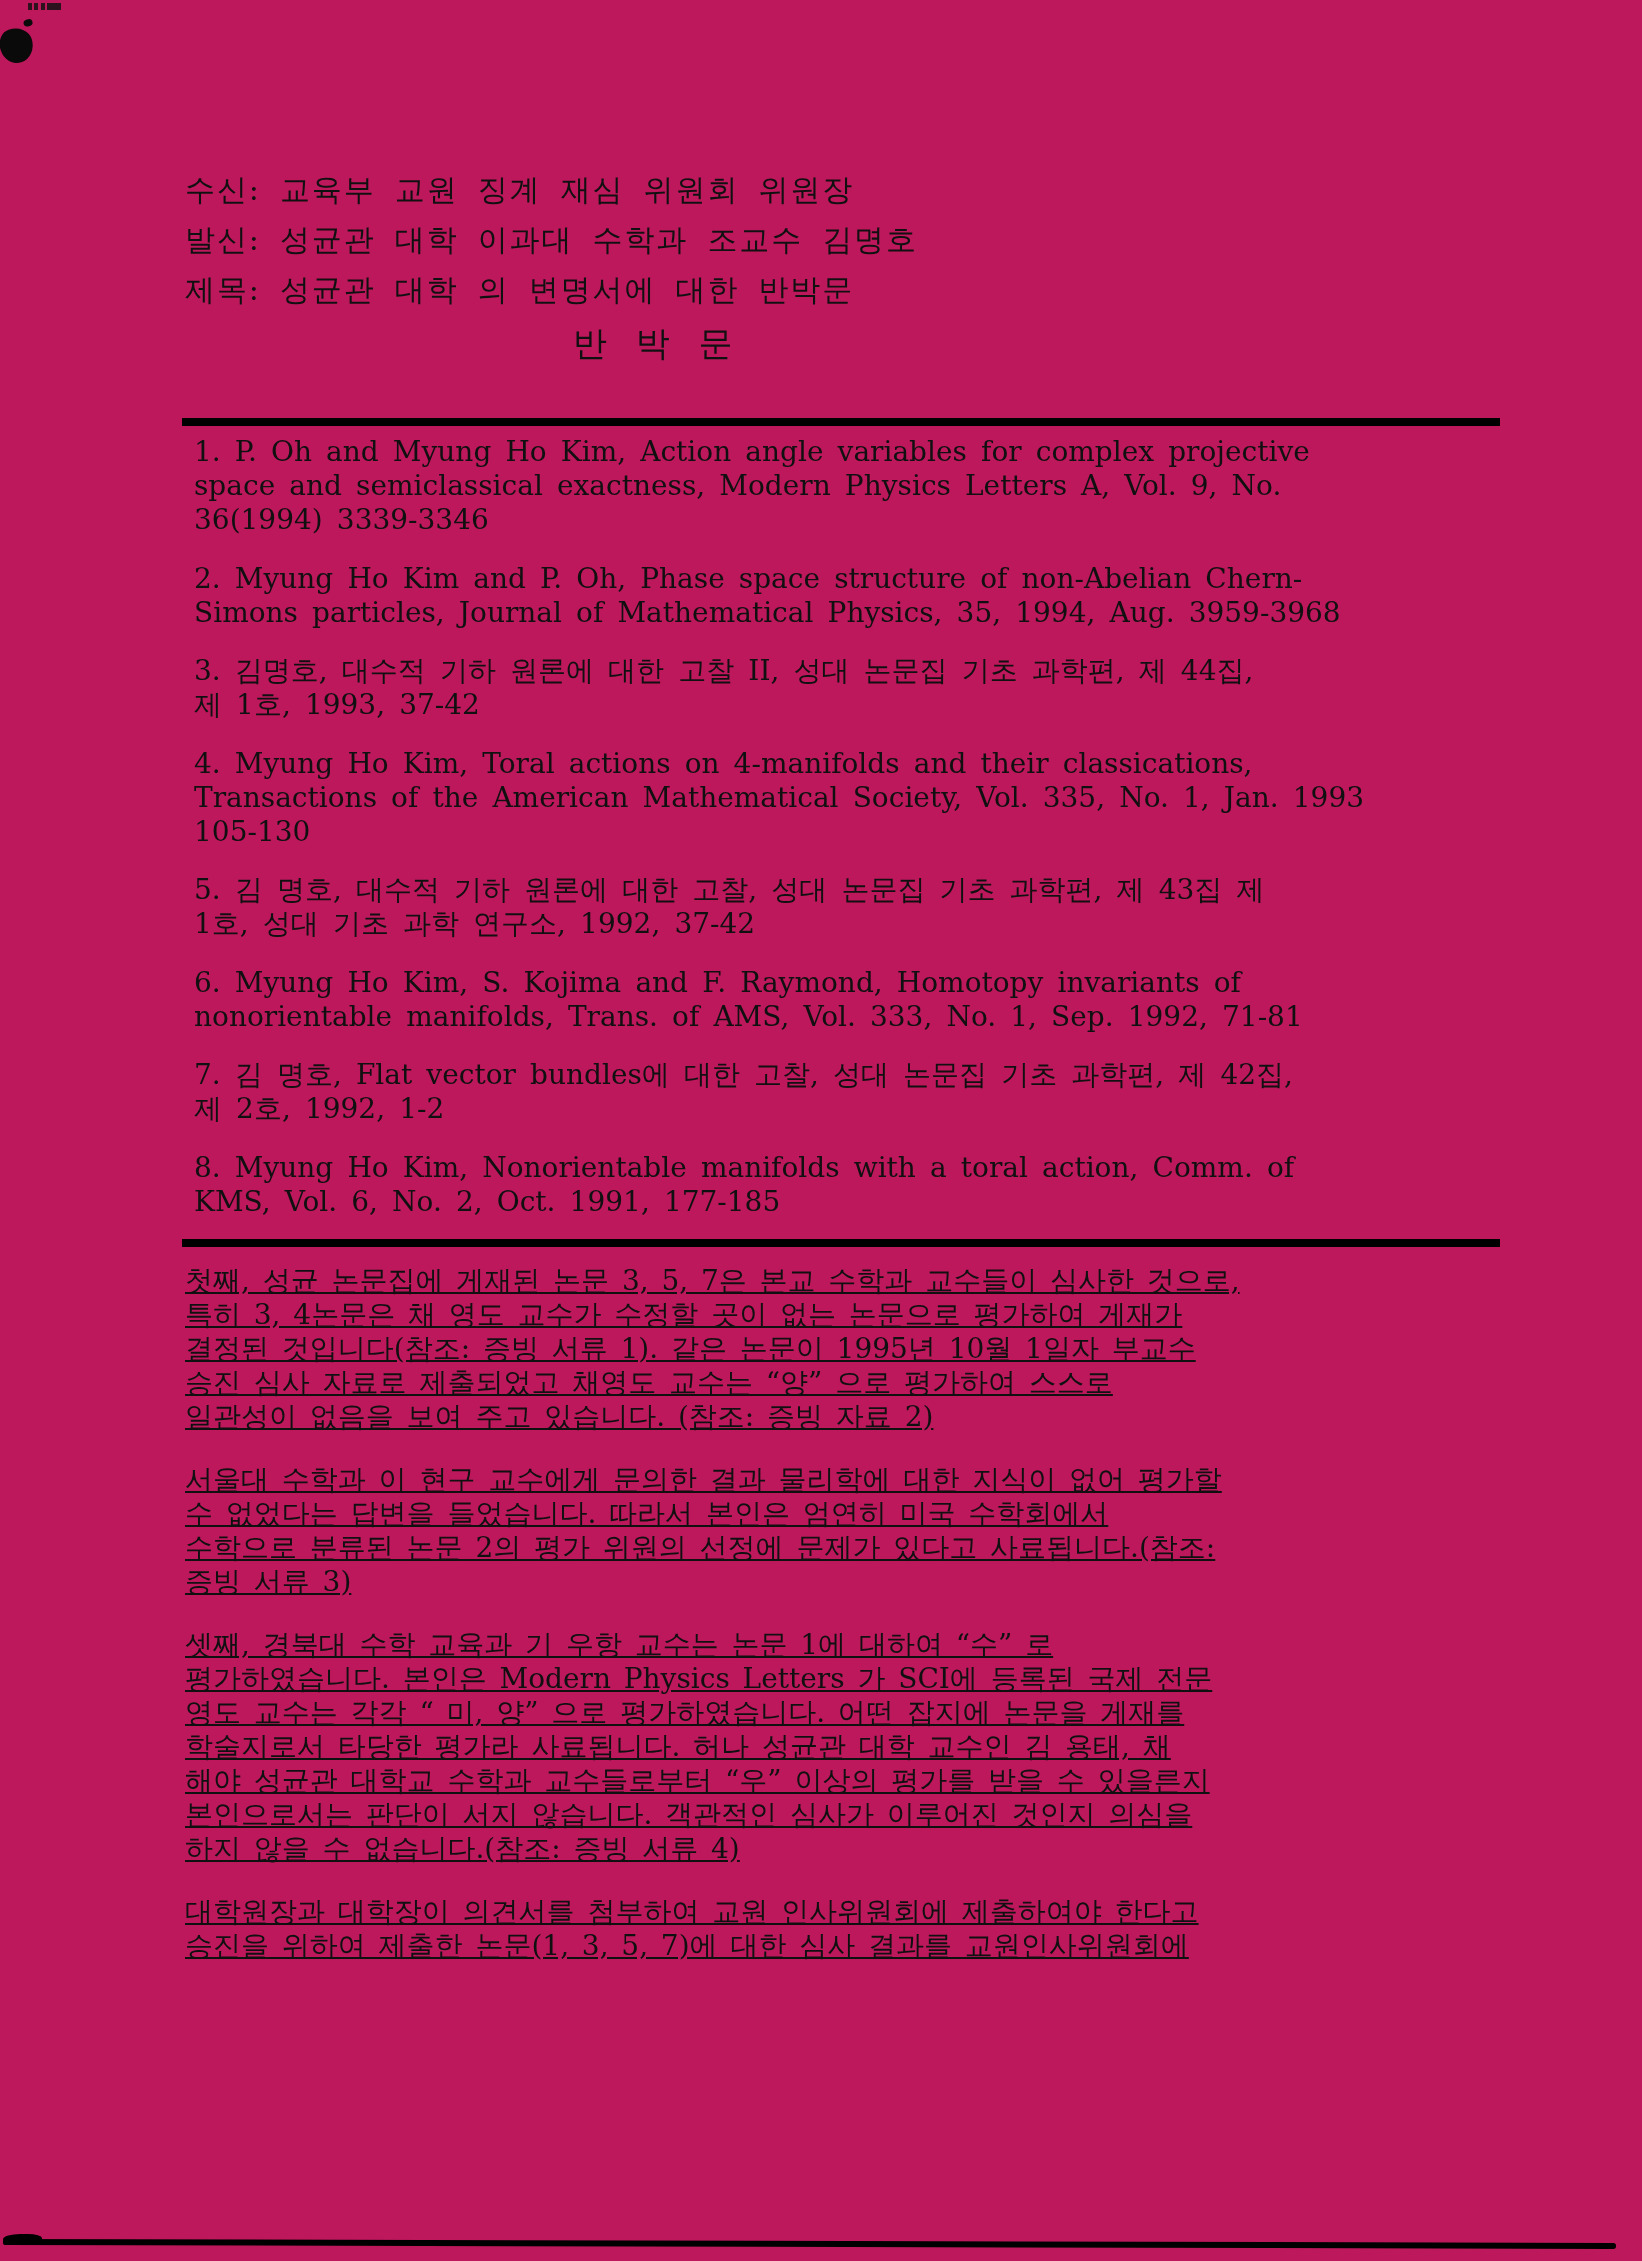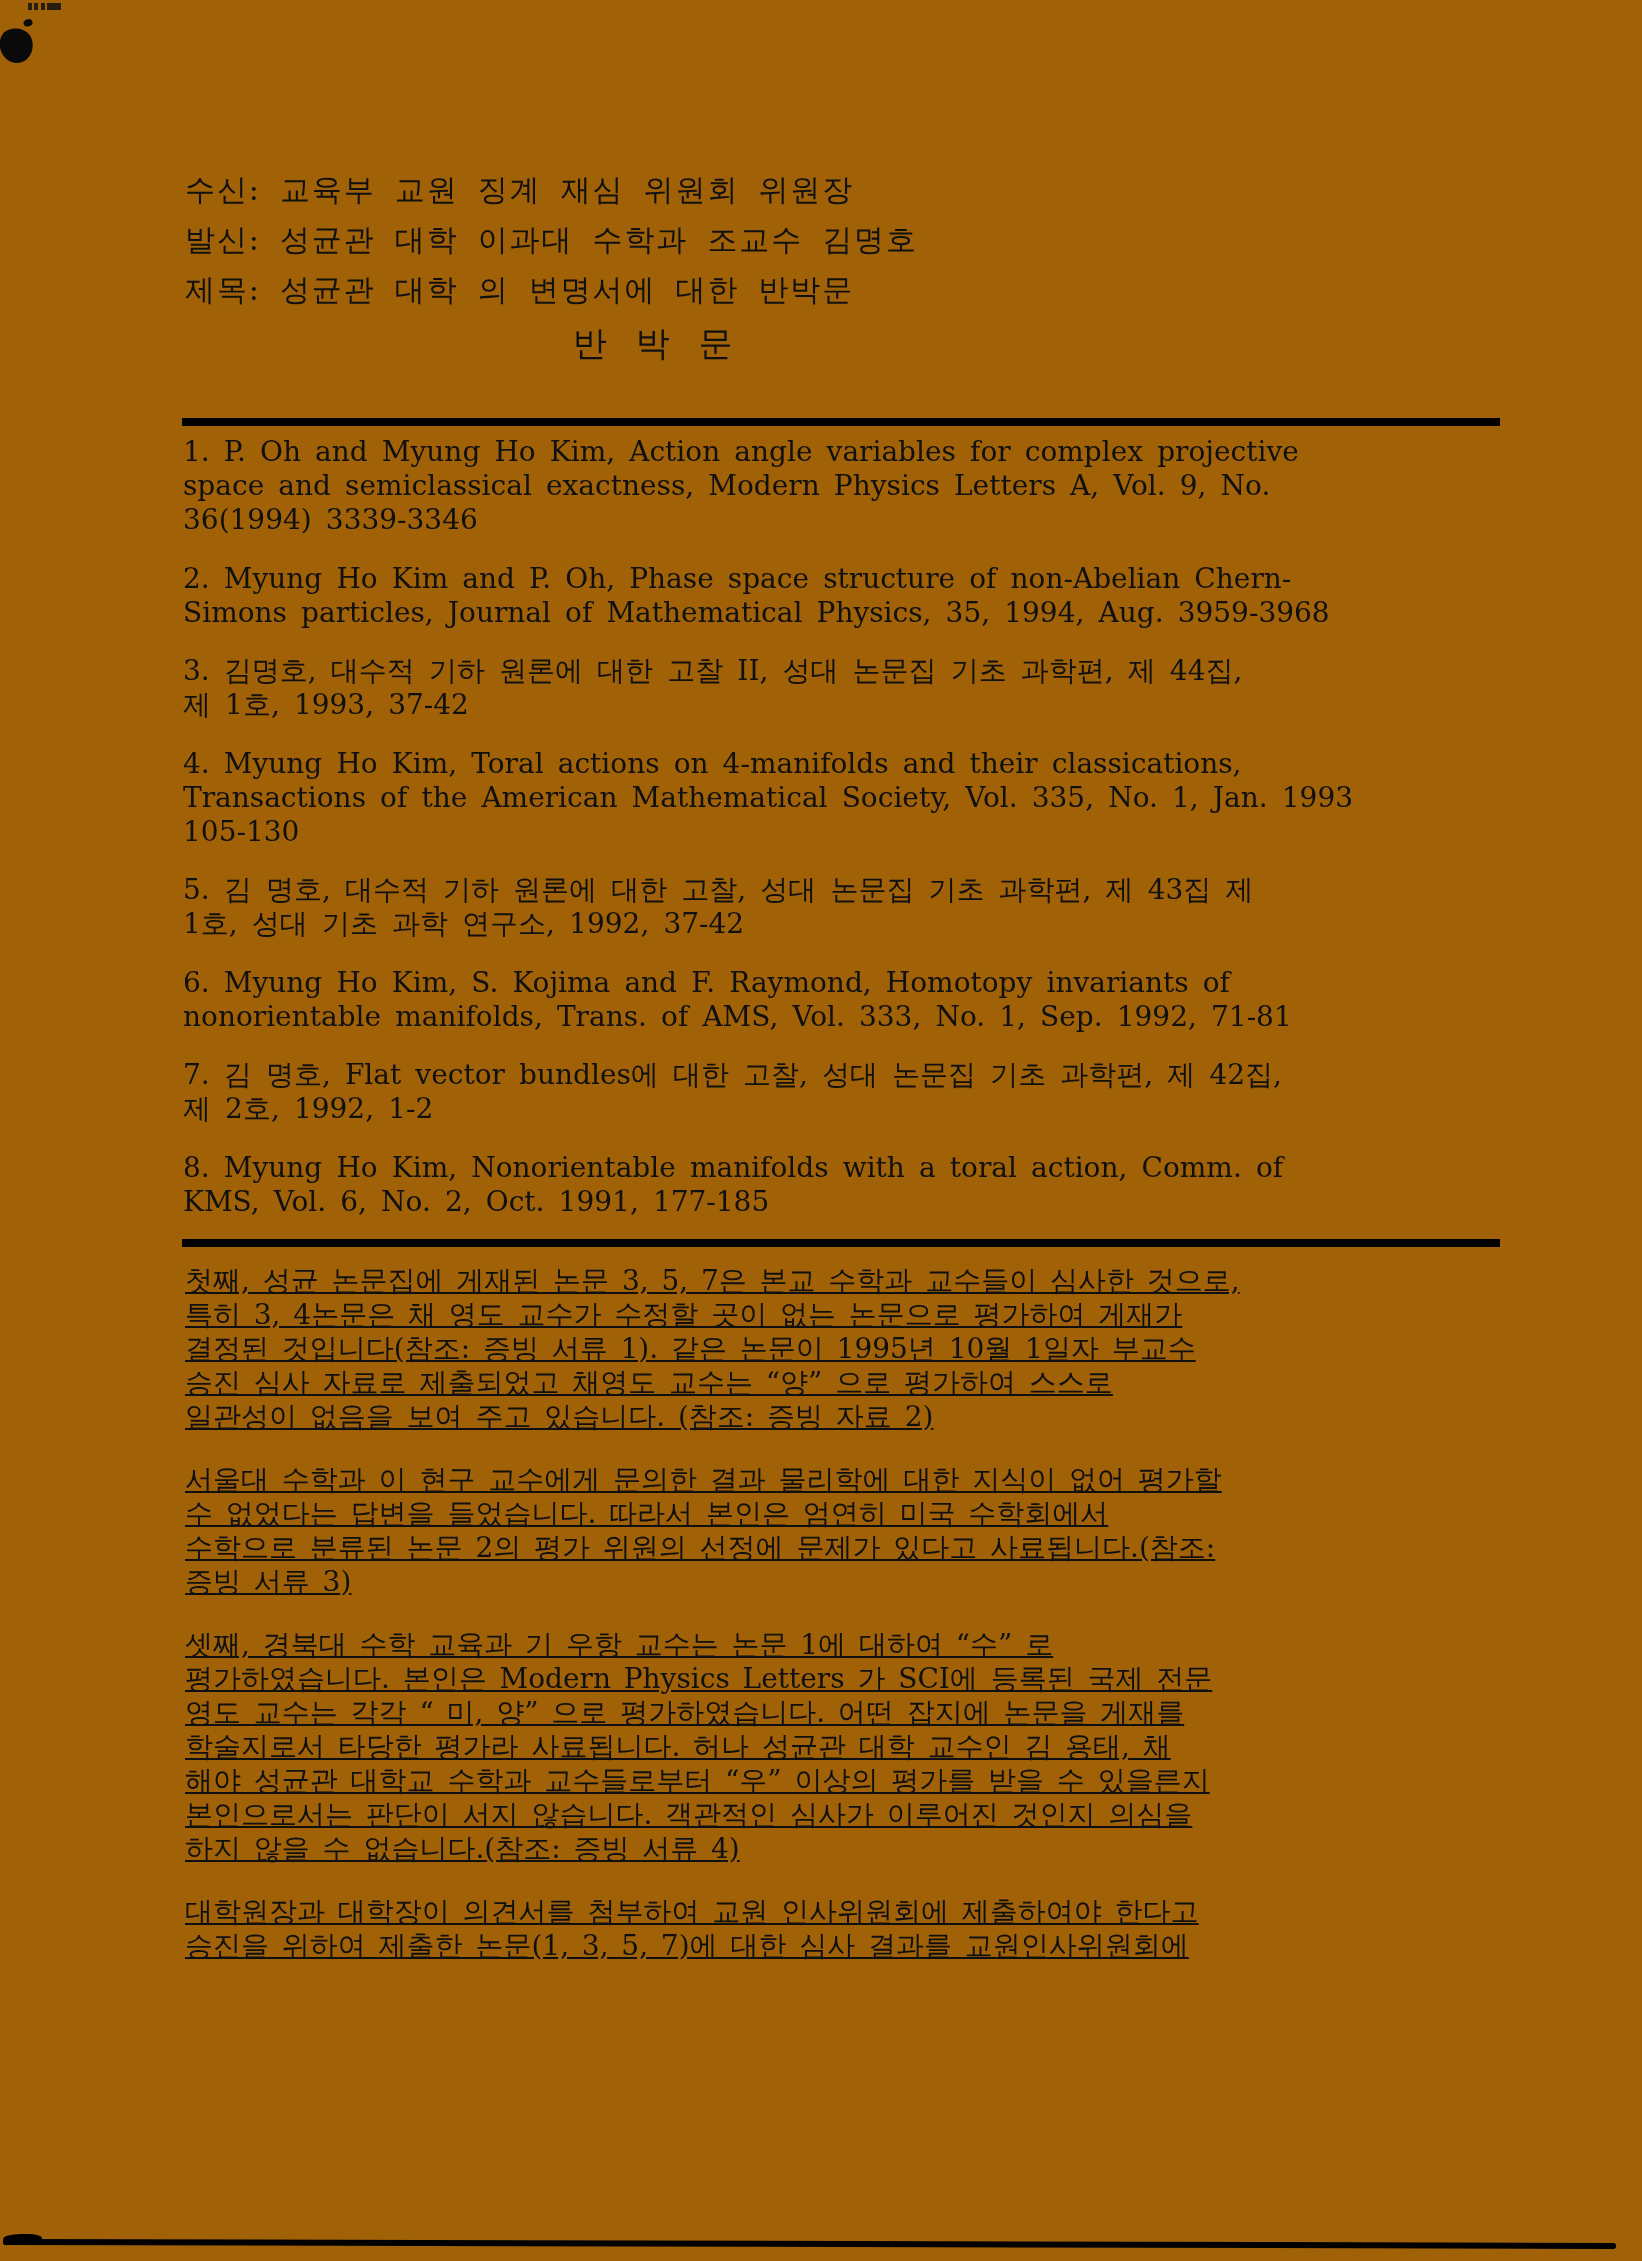--- a/index.html
+++ b/index.html
@@ -11,21 +11,21 @@
     width: 1642px;
     height: 2261px;
     position: relative;
     font-family: "DejaVu Serif", "Liberation Serif", serif;
     color: #101010;
     overflow: hidden;
   }
   .page {
     position: absolute;
     inset: 0;
-    background: #a16207;
+    background: #be185d;
   }
   
   .blot {
     position: absolute;
     left: 0px;
     top: 28px;
     width: 33px;
     height: 35px;
     background: #0a0a0a;
     border-radius: 42% 58% 52% 48% / 50% 45% 55% 50%;
@@ -99,21 +99,21 @@
     left: 182px;
     width: 1318px;
     height: 8.4px;
     background: #000;
   }
   .rule-top { top: 418px; }
   .rule-bottom { top: 1239px; }
   
   .refs {
     position: absolute;
-    left: 183px;
+    left: 194px;
     top: 435px;
     width: 1333px;
     font-size: 28px;
     line-height: 34px;
     word-spacing: 5.2px;
   }
   .ref { margin-bottom: 24.5px; }
   
   .paras {
     position: absolute;

